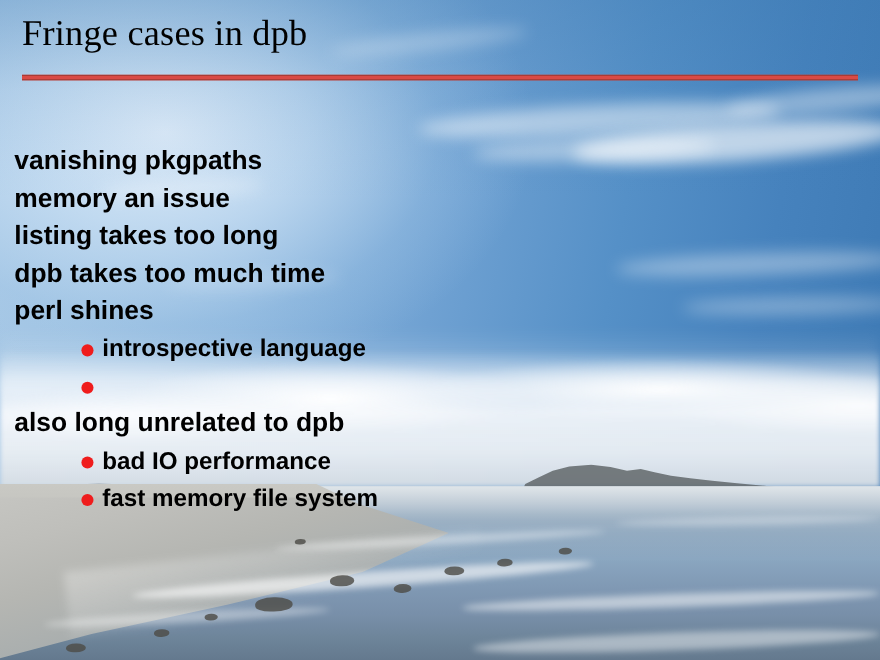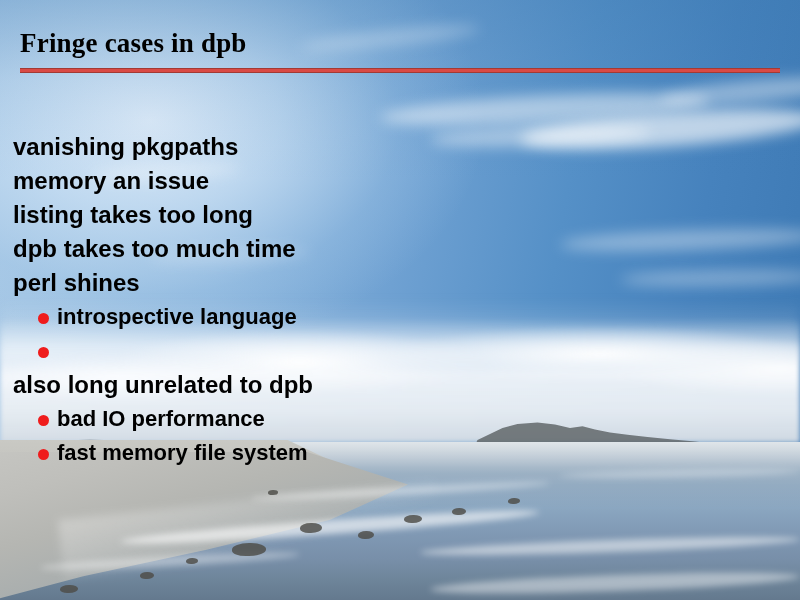--- a/index.html
+++ b/index.html
@@ -181,24 +181,24 @@
     background: #4e4d48;
     border-radius: 50% 45% 50% 40%;
     filter: blur(0.6px);
     opacity: .82;
   }
 
   
   .title {
     position: absolute;
     left: 20px;
-    top: 24px;
+    top: 12px;
     font-family: "Liberation Serif", "DejaVu Serif", serif;
-    font-weight: bold;
-    font-size: 27px;
+    font-weight: normal;
+    font-size: 33px;
     line-height: 38px;
     color: #000000;
     letter-spacing: 0.2px;
     white-space: nowrap;
   }
   .rule {
     position: absolute;
     left: 20px;
     top: 68px;
     width: 760px;
@@ -224,20 +224,21 @@
     color: #000000;
     white-space: nowrap;
   }
   .lvl1 {
     padding-left: 13px;
     font-size: 24px;
   }
   .lvl2 {
     padding-left: 57px;
     font-size: 22px;
+    margin-left: 36px;
   }
   .lvl2 .bullet {
     position: absolute;
     left: 38px;
     top: 13px;
     width: 11px;
     height: 11px;
     border-radius: 50%;
     background: #ef1c1c;
   }

